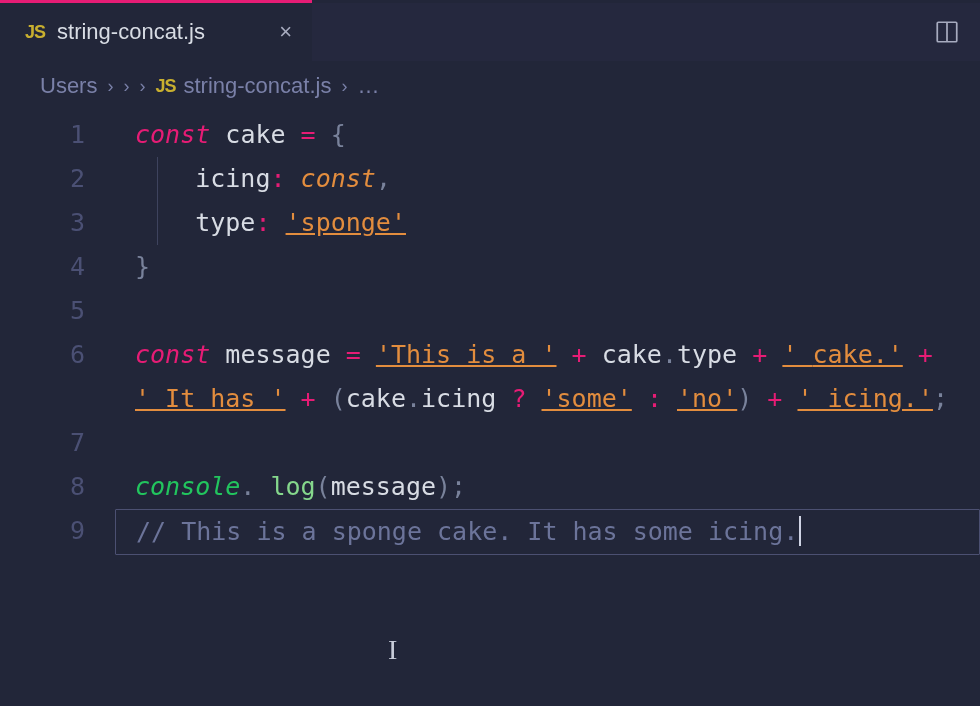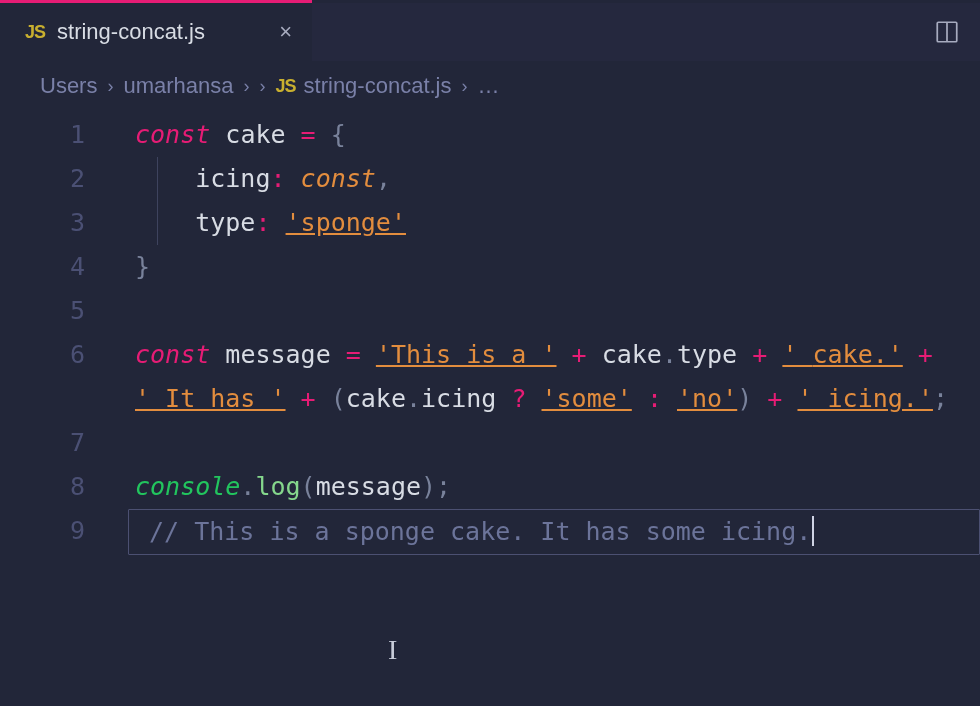--- a/index.html
+++ b/index.html
@@ -110,27 +110,26 @@
     }
     .tk-keyword { color: #e61c75; font-style: italic; }
     .tk-ident { color: #d8dce4; }
     .tk-punct { color: #79829b; }
     .tk-prop { color: #d8dce4; }
     .tk-colon { color: #e61c75; }
     .tk-bool { color: #e38d3e; font-style: italic; }
     .tk-string { color: #e38d3e; text-decoration: underline; }
     .tk-op { color: #e61c75; }
     .tk-console { color: #22c55e; font-style: italic; }
-    .tk-method { color: #85d78c; }
+    .tk-method { color: #85d78c; margin-left: 15px; }
     .tk-comment { color: #6c749a; }
     .line9-highlight .code {
       border: 1px solid #4c5072;
       border-radius: 1px;
       padding-right: 0;
-      margin-left: 13px;
     }
     .cursor {
       display: inline-block;
       width: 2px;
       height: 30px;
       background: #cfd3e4;
       vertical-align: middle;
       margin-left: 1px;
       position: relative;
       top: -2px;
@@ -159,21 +158,20 @@
     <svg width="26" height="26" viewBox="0 0 24 24" fill="none" stroke="currentColor" stroke-width="1.6">
       <rect x="3" y="3" width="18" height="18" rx="1"></rect>
       <line x1="12" y1="3" x2="12" y2="21"></line>
     </svg>
   </div>
 </div>
 
 <div class="breadcrumbs">
   <span class="crumb">Users</span>
   <span class="crumb-sep">›</span>
-  <span class="crumb">umarhansa</span>
   <span class="crumb-sep">›</span>
   <span class="crumb-sep">›</span>
   <span class="crumb-file">
     <span class="crumb-js-icon">JS</span>
     <span>string-concat.js</span>
   </span>
   <span class="crumb-sep">›</span>
   <span class="crumb-ellipsis">…</span>
 </div>
 

